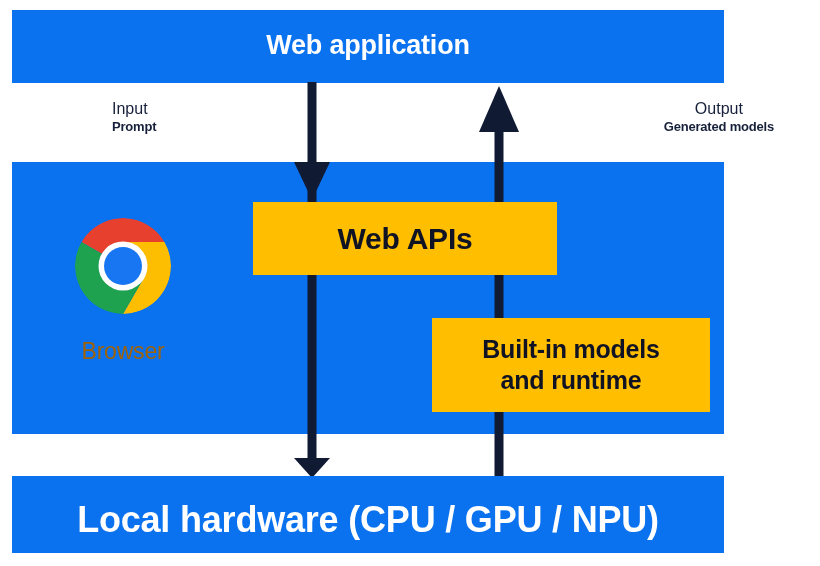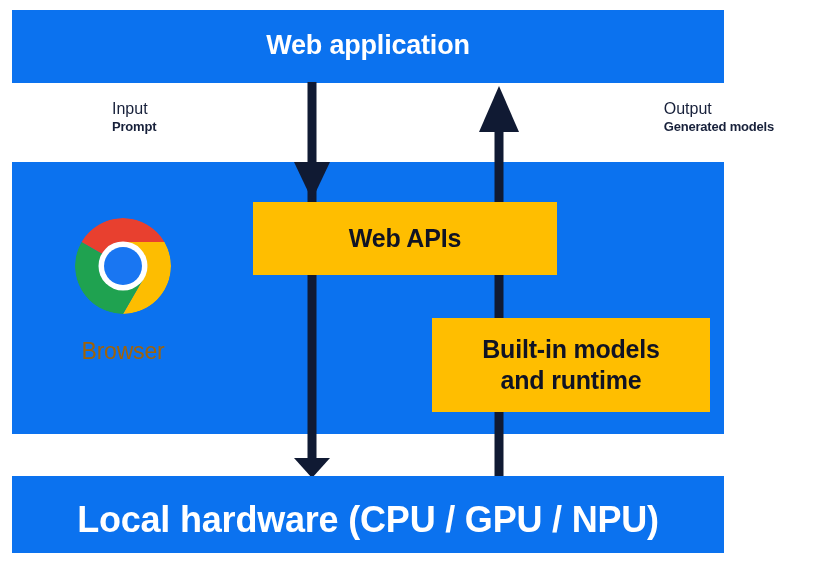--- a/index.html
+++ b/index.html
@@ -65,21 +65,21 @@
     line-height: 1.22;
   }
   #io-input {
     top: 99px;
     left: 112px;
     text-align: left;
   }
   #io-output {
     top: 99px;
     right: 46px;
-    text-align: left;
+    text-align: center;
   }
   .io-kind {
     font-size: 16px;
     font-weight: 400;
     display: block;
   }
   .io-value {
     font-size: 13px;
     font-weight: 700;
     display: block;
@@ -134,21 +134,21 @@
     color: #101324;
     font-weight: 700;
     letter-spacing: -0.2px;
     line-height: 1.26;
   }
   #box-web-apis {
     left: 253px;
     top: 202px;
     width: 304px;
     height: 73px;
-    font-size: 25px;
+    font-size: 30px;
   }
   #box-builtin-models {
     left: 432px;
     top: 318px;
     width: 278px;
     height: 94px;
     font-size: 25px;
   }
   .box-label {
     display: block;

